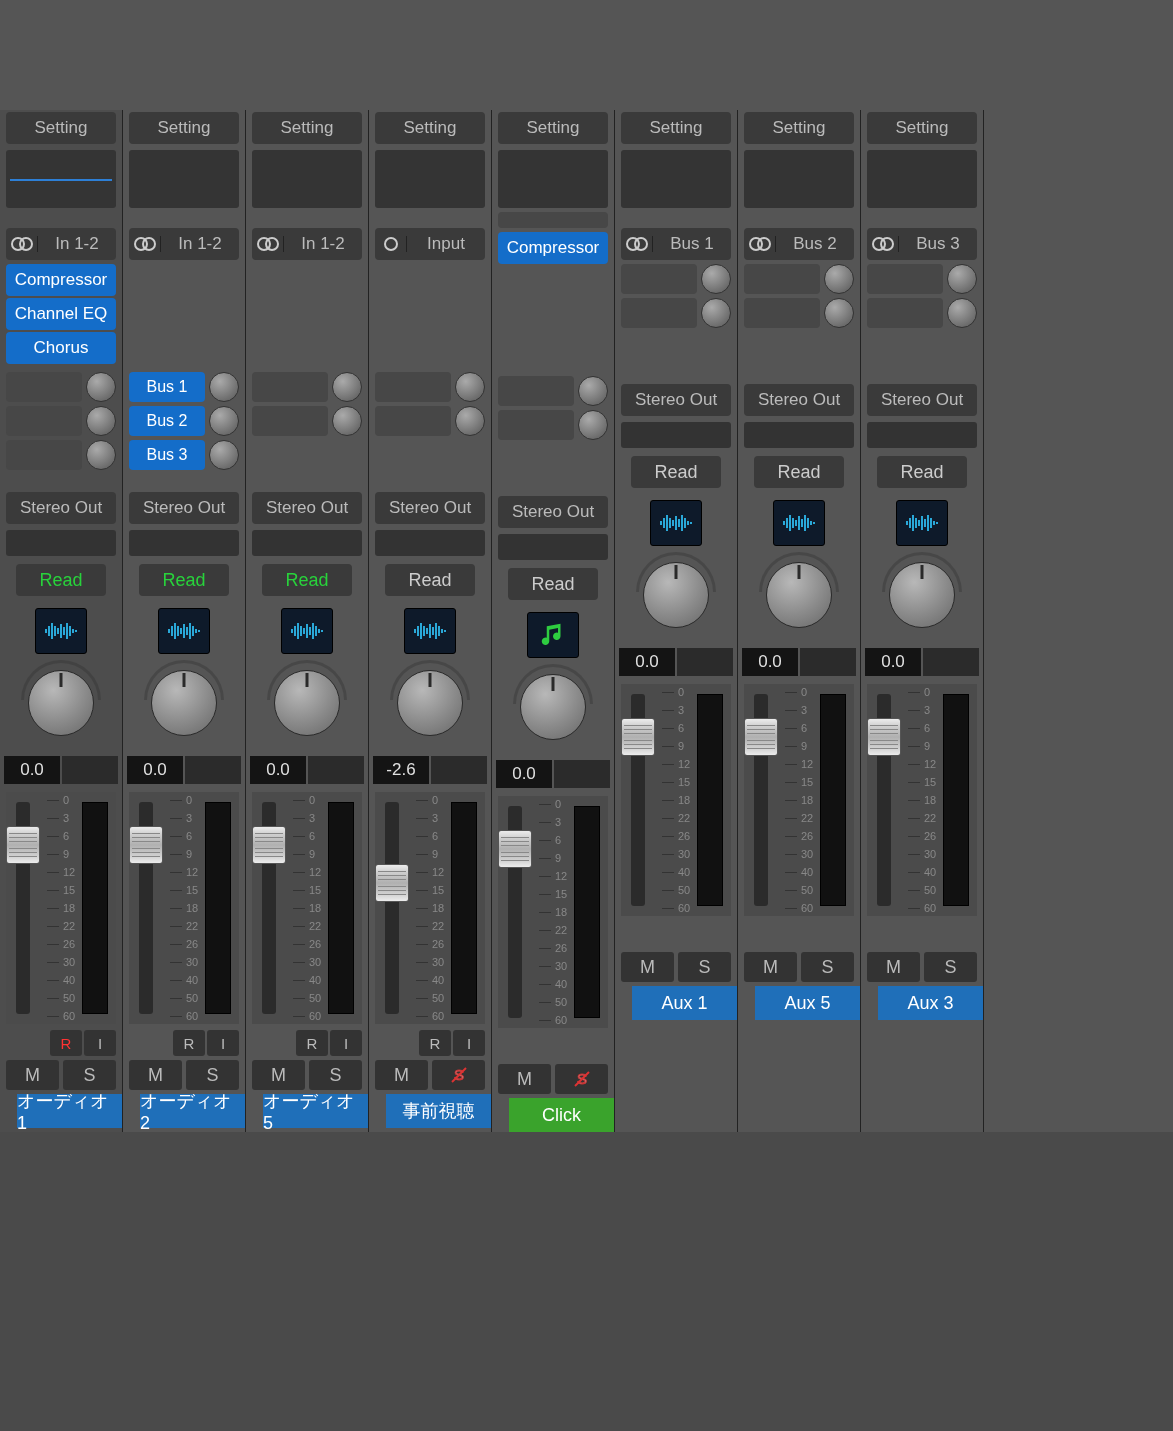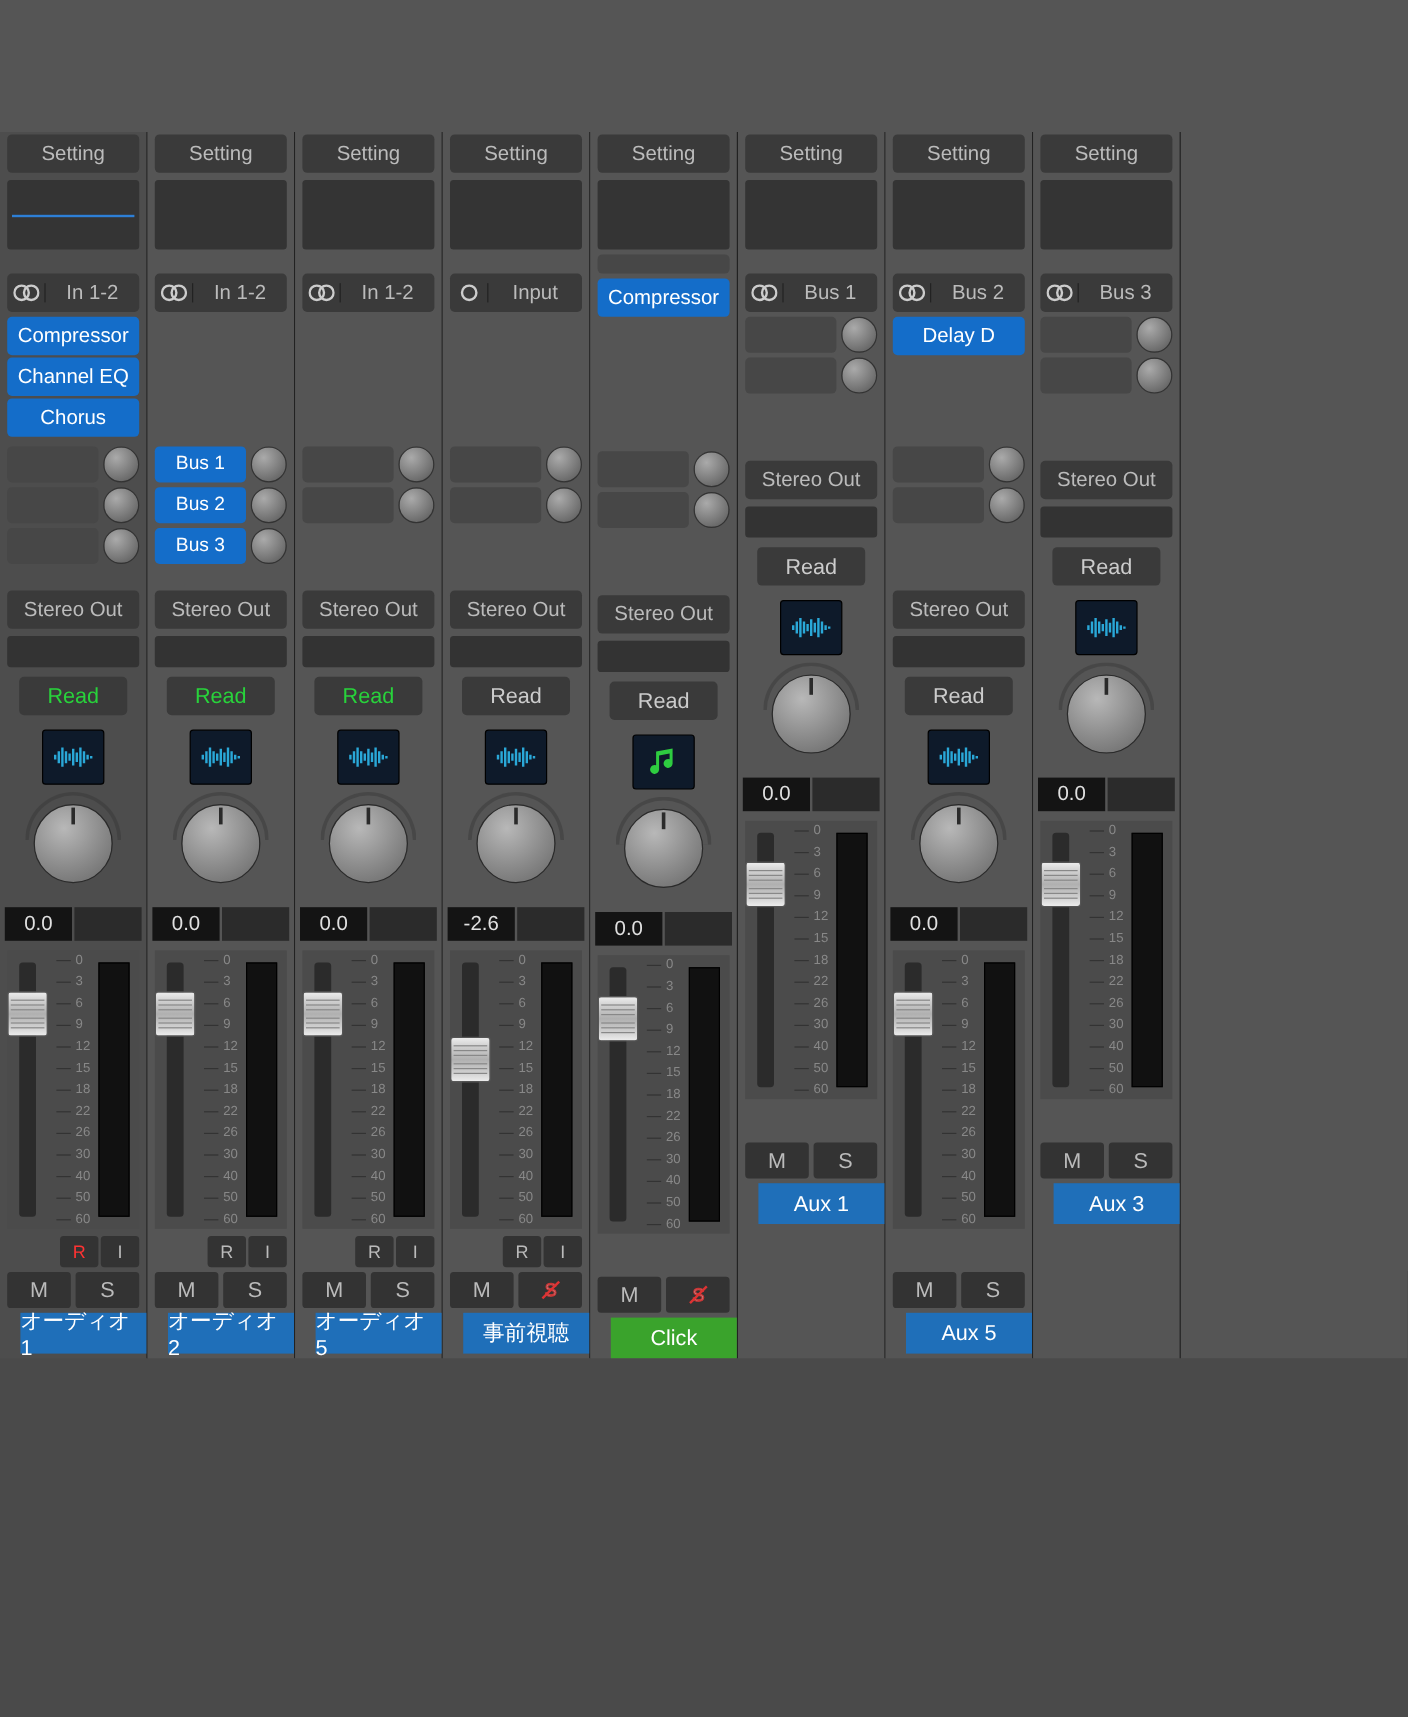--- a/index.html
+++ b/index.html
@@ -742,23 +742,20 @@
       <div class="gap16"></div>
       <div class="btn input ">
       <span class="fmt">
           <svg width="22" height="16" viewBox="0 0 22 16">
             <circle cx="7" cy="8" r="6" class="circ-ring"></circle>
             <circle cx="15" cy="8" r="6" class="circ-ring"></circle>
           </svg>
         </span>
       <span class="lbl">Bus 2</span>
       </div>
-      <div class="inserts">
-        <div class="btn blue">Delay D</div>
-      </div>
       <div class="sends">
         <div class="send-row">
       <div class="sbtn empty"></div>
       <div class="send-knob"></div>
         </div>
         <div class="send-row">
       <div class="sbtn empty"></div>
       <div class="send-knob"></div>
         </div>
       </div>

